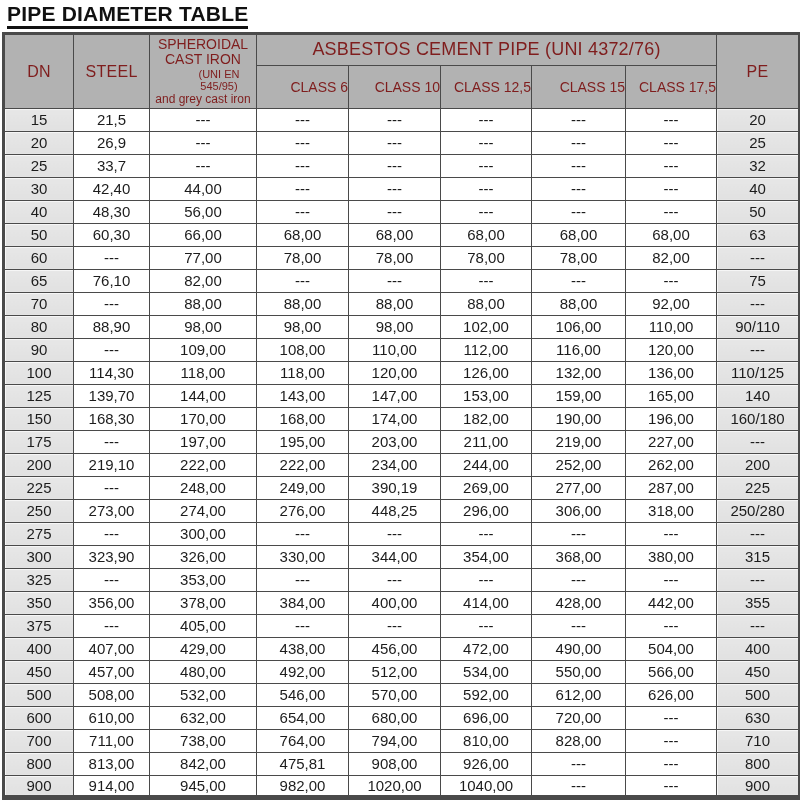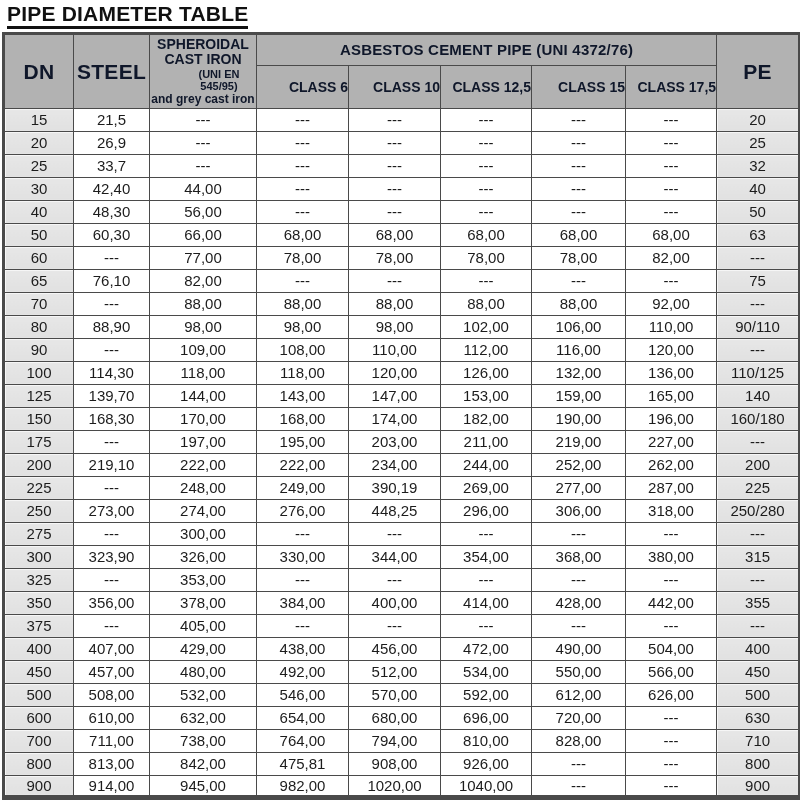--- a/index.html
+++ b/index.html
@@ -35,25 +35,25 @@
     border-bottom:6px solid var(--border);
   }
   th,td{
     border:1px solid var(--border);
     text-align:center;
     vertical-align:middle;
     overflow:hidden;
   }
   thead th{
     background:var(--header-bg);
-    color:#0f172a;
-    font-weight:700;
-  }
-  th.big{font-size:21px;letter-spacing:0.3px;}
-  th.group{font-size:15px;height:29px;letter-spacing:0.2px;margin-left:19px;}
+    color:#7f1d1d;
+    font-weight:400;
+  }
+  th.big{font-size:16px;letter-spacing:0.3px;}
+  th.group{font-size:18px;height:29px;letter-spacing:0.2px;margin-left:19px;}
   th.cls{font-size:14px;height:40px;text-align:right;}
   th.cast{font-size:14px;line-height:1.08;padding:2px 1px;}
   th.cast .sub1{display:block;font-size:11px;margin-top:2px;margin-left:32px;}
   th.cast .sub2{display:block;font-size:12px;}
   tbody td{
     height:23px;
     font-size:15px;
     line-height:1;
     background:#ffffff;
     padding:0 2px;

